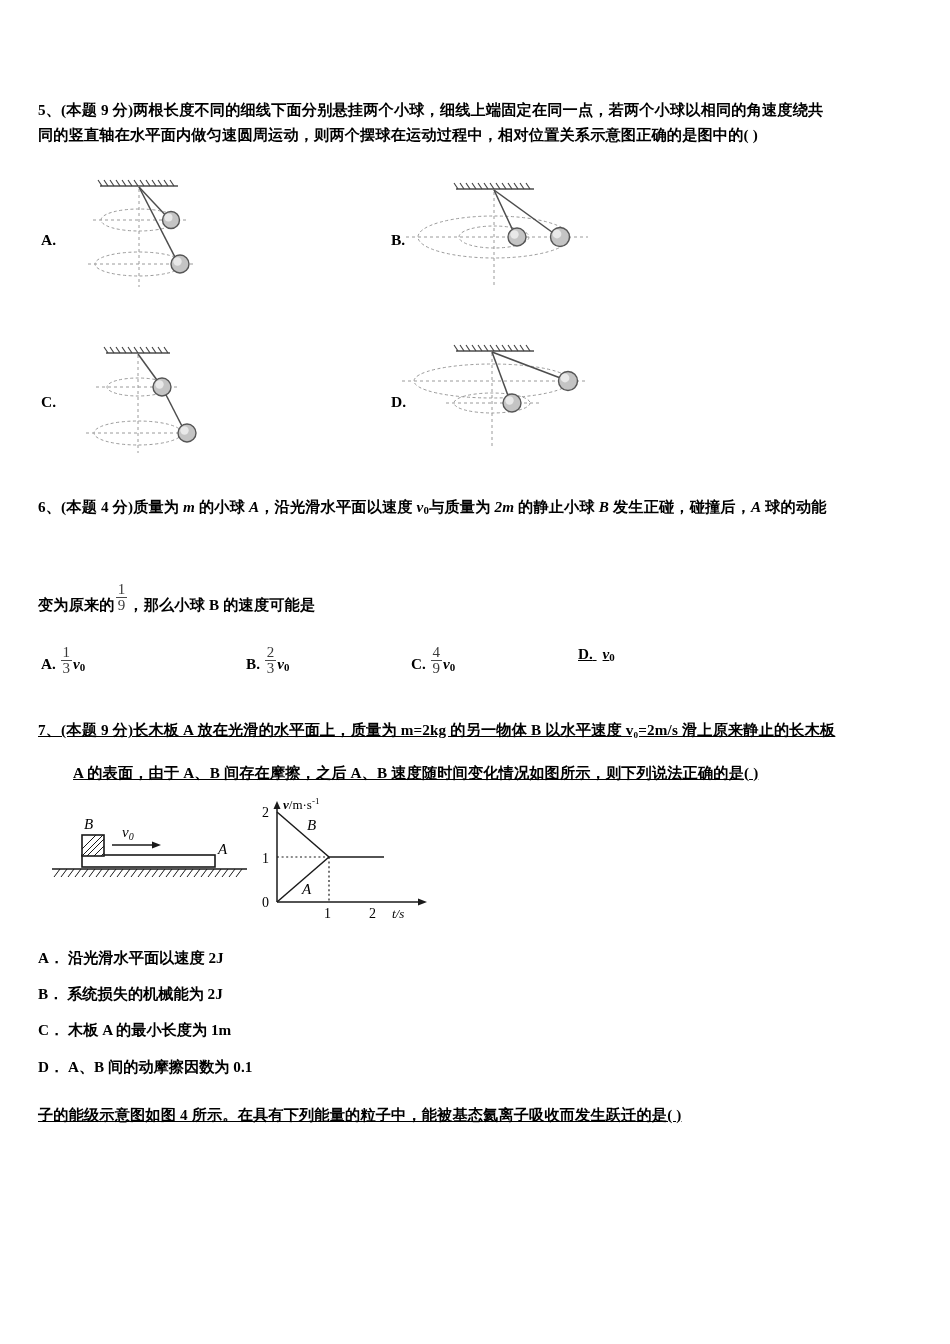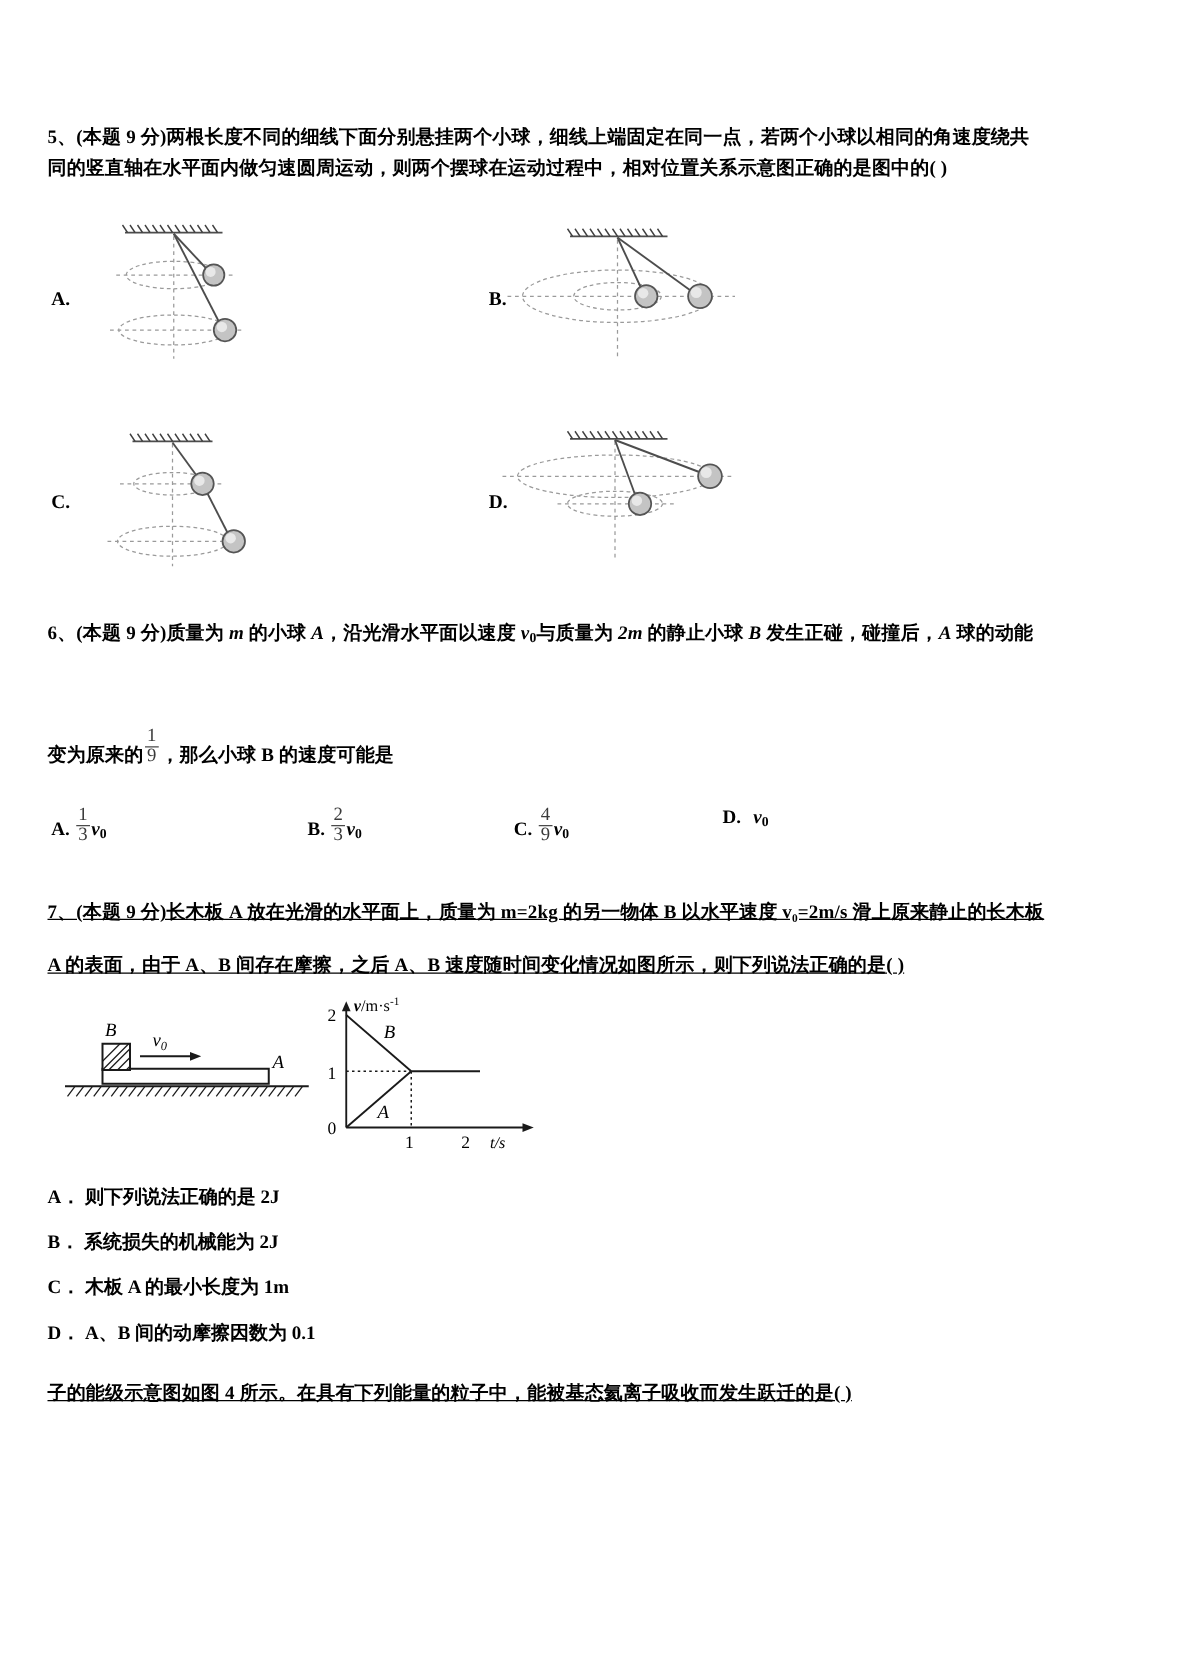--- a/index.html
+++ b/index.html
@@ -255,49 +255,49 @@
       <line x1="104" y1="17" x2="122" y2="66" stroke="#4d4d4d" stroke-width="1.5"></line>
       <circle cx="180" cy="46" r="9.5" fill="#c4c4c4" stroke="#555" stroke-width="1.4"></circle>
       <circle cx="177" cy="43" r="4.4" fill="#e8e8e8" stroke="none"></circle>
       <circle cx="124" cy="68" r="9" fill="#c4c4c4" stroke="#555" stroke-width="1.4"></circle>
       <circle cx="121.5" cy="65.5" r="4.2" fill="#e8e8e8" stroke="none"></circle>
     </svg>
   </div>
 
   <div class="qblock" style="top:495px;">
     <div class="qline">
-      <span>6、(本题 9 分)质量为 </span><span class="it">m</span><span> 的小球 </span><span class="it">A</span><span>，沿光滑水平面以速度 </span><span class="it">v</span><span class="sub">0</span><span>与质量为 </span><span class="it">2m</span><span> 的静止小球 </span><span class="it">B</span><span> 发生正碰，碰撞后，</span><span class="it">A</span><span> 球的动能</span>
+      <span>6、(本题 4 分)质量为 </span><span class="it">m</span><span> 的小球 </span><span class="it">A</span><span>，沿光滑水平面以速度 </span><span class="it">v</span><span class="sub">0</span><span>与质量为 </span><span class="it">2m</span><span> 的静止小球 </span><span class="it">B</span><span> 发生正碰，碰撞后，</span><span class="it">A</span><span> 球的动能</span>
     </div>
     <div class="qline" style="margin-top:62px;">
       <span>变为原来的</span><span class="frac frac-raised"><span class="num">1</span><span class="den">9</span></span><span>，那么小球 B 的速度可能是</span>
     </div>
   </div>
 
   <div class="choice-row" style="top:645px;">
     <div class="choice-item" style="left:3px;">
       <span class="lbl">A.</span>
       <span class="frac"><span class="num">1</span><span class="den">3</span></span><span class="it">v</span><span class="sub">0</span>
     </div>
     <div class="choice-item" style="left:208px;">
       <span class="lbl">B.</span>
       <span class="frac"><span class="num">2</span><span class="den">3</span></span><span class="it">v</span><span class="sub">0</span>
     </div>
     <div class="choice-item" style="left:373px;">
       <span class="lbl">C.</span>
       <span class="frac"><span class="num">4</span><span class="den">9</span></span><span class="it">v</span><span class="sub">0</span>
     </div>
-    <div class="choice-item" style="left:540px;">
+    <div class="choice-item" style="left:540px;text-decoration:underline;">
       <span class="lbl">D.</span>
       <span class="it" style="margin-left:6px;">v</span><span class="sub">0</span>
     </div>
   </div>
 
   <div class="qblock" style="top:718px;text-decoration:underline;">
     <div class="qline">7、(本题 9 分)长木板 A 放在光滑的水平面上，质量为 m=2kg 的另一物体 B 以水平速度 v₀=2m/s 滑上原来静止的长木板</div>
-    <div class="qline" style="margin-top:18px;">A 的表面，由于 A、B 间存在摩擦，之后 A、B 速度随时间变化情况如图所示，则下列说法正确的是(          )</div>
+    <div class="qline" style="margin-top:18px;margin-left:35px;">A 的表面，由于 A、B 间存在摩擦，之后 A、B 速度随时间变化情况如图所示，则下列说法正确的是(          )</div>
   </div>
 
   <div class="fig7" style="left:40px; top:805px; width:215px; height:110px;">
     <svg width="215" height="110" viewBox="0 0 215 110">
 
       <rect x="42" y="50" width="133" height="12" fill="#ffffff" stroke="#1a1a1a" stroke-width="1.6"></rect>
 
       <rect x="42" y="30" width="22" height="21" fill="#ffffff" stroke="#1a1a1a" stroke-width="1.6"></rect>
       <g stroke="#1a1a1a" stroke-width="1">
         <line x1="42" y1="44" x2="56" y2="30"></line>
@@ -376,21 +376,21 @@
 
       <line x1="77" y1="62" x2="132" y2="62" stroke="#1a1a1a" stroke-width="1.5"></line>
 
       <text x="55" y="35" font-family="Liberation Serif, serif" font-size="15" font-style="italic" fill="#000">B</text>
       <text x="50" y="99" font-family="Liberation Serif, serif" font-size="15" font-style="italic" fill="#000">A</text>
     </svg>
   </div>
 
   <div class="choice-list" style="top:950px;">
     <div class="choice-line">
-      <span>A．</span>&nbsp;<span>则下列说法正确的是 2J</span>
+      <span>A．</span>&nbsp;<span>沿光滑水平面以速度 2J</span>
     </div>
     <div class="choice-line">
       <span>B．</span>&nbsp;<span>系统损失的机械能为 2J</span>
     </div>
     <div class="choice-line">
       <span>C．</span>&nbsp;<span>木板 A 的最小长度为 1m</span>
     </div>
     <div class="choice-line">
       <span>D．</span>&nbsp;<span>A、B 间的动摩擦因数为 0.1</span>
     </div>

